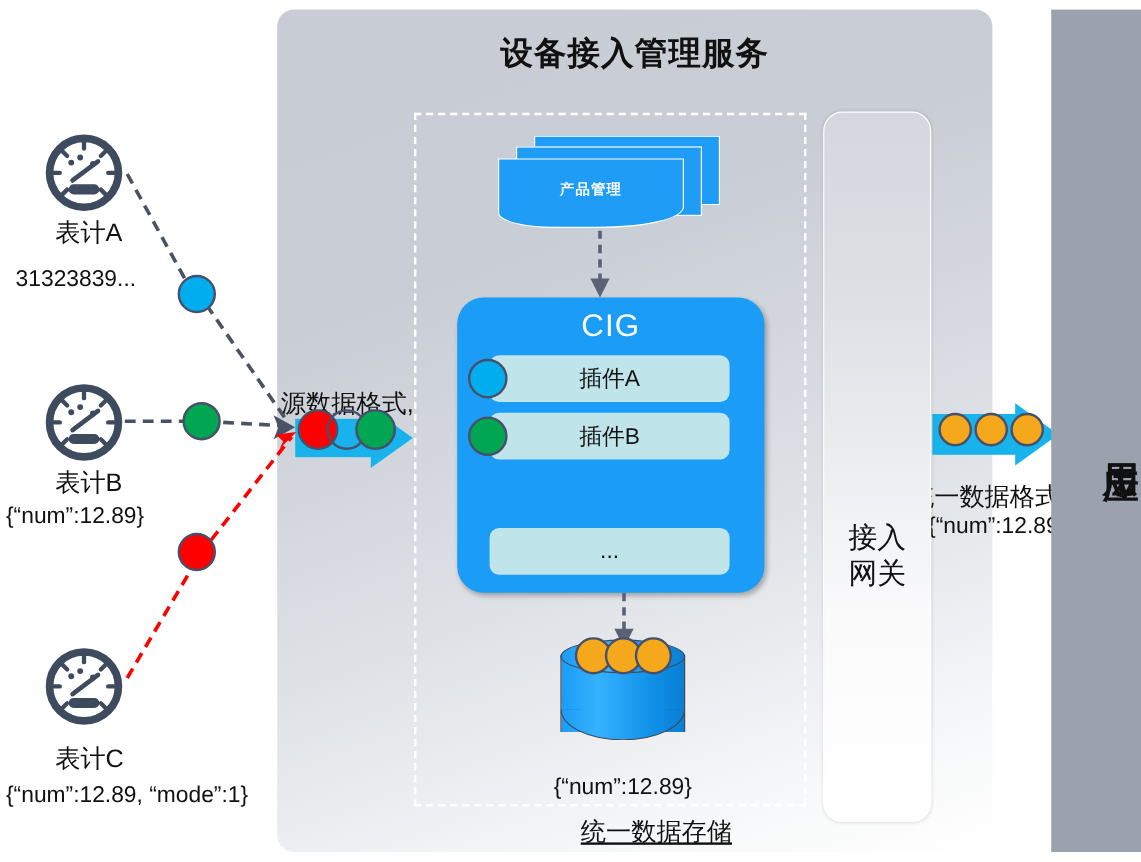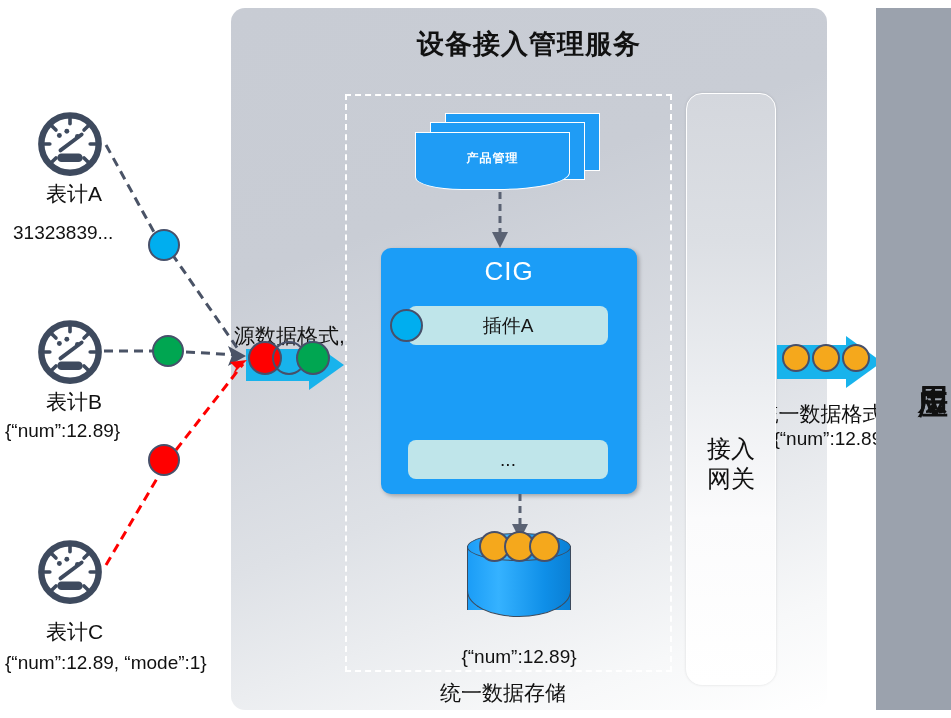--- a/index.html
+++ b/index.html
@@ -52,36 +52,36 @@
   }
   #product-label {
     color: #ffffff; font-size: 12px; font-weight: bold;
     letter-spacing: 1px; margin-bottom: 6px;
   }
 
   
   #cig-box {
     left: 381px; top: 248px; width: 256px; height: 246px;
     background: #1b9df7;
-    border-radius: 10px;
+    border-radius: 22px;
     box-shadow: 2px 2px 4px rgba(0,0,0,.28);
   }
   #cig-title {
     position: absolute; left: 0; top: 8px; width: 100%;
     text-align: center; color: #ffffff;
     font-size: 26px; letter-spacing: 1px;
   }
   .plugin-row {
     position: absolute; left: 27px; width: 200px; height: 39px;
     background: #bfe5ea;
     border-radius: 8px;
     display: flex; align-items: center; justify-content: center;
     font-size: 19px; color: #141414;
   }
-  .plugin-row.r1 { top: 48px; margin-top: 10px; }
+  .plugin-row.r1 { top: 48px; }
   .plugin-row.r2 { top: 96px; }
   .plugin-row.r3 { top: 144px; }
   .plugin-row.r4 { top: 192px; }
   .plugin-dot {
     position: absolute; left: -18px; top: 3px;
     width: 33px; height: 33px; border-radius: 50%;
     border: 2px solid #47506a;
   }
 
   
@@ -176,40 +176,44 @@
   <polygon points="20,56 12,40 28,40" fill="#5a6273"></polygon>
 </svg>
 
 <div class="abs" id="cig-box">
   <div id="cig-title">CIG</div>
 
   <div class="plugin-row r1">
     <span class="plugin-dot" style="background:#00AEEF;"></span>
     <span>插件A</span>
   </div>
+  <div class="plugin-row r2">
+    <span class="plugin-dot" style="background:#00A651;"></span>
+    <span>插件B</span>
+  </div>
   <div class="plugin-row r4">
     <span>...</span>
   </div>
 </div>
 
 <svg class="abs" style="left:500px; top:494px; width:40px; height:48px;" viewBox="0 0 40 48">
   <line x1="20" y1="0" x2="20" y2="32" stroke="#5a6273" stroke-width="3" stroke-dasharray="7,5"></line>
   <polygon points="20,46 12,30 28,30" fill="#5a6273"></polygon>
 </svg>
 
 <div class="abs" id="db-cyl">
   <div id="db-body"></div>
   <div id="db-bottom"></div>
   <div id="db-top"></div>
   <span class="dot" style="left:12px; top:-2px; width:31px; height:31px; background:#F5A81C;"></span>
   <span class="dot" style="left:37px; top:-2px; width:31px; height:31px; background:#F5A81C;"></span>
   <span class="dot" style="left:62px; top:-2px; width:31px; height:31px; background:#F5A81C;"></span>
 </div>
 <div class="txt" style="left:428px; top:646px; width:182px; text-align:center;">{“num”:12.89}</div>
-<div class="txt cjk" style="left:412px; top:679px; width:182px; text-align:center;">统一数据存储</div>
+<div class="txt cjk" style="left:428px; top:679px; width:182px; text-align:right;text-decoration:underline;">统一数据存储</div>
 
 <div class="txt cjk" style="left:234px; top:322px;">源数据格式,</div>
 <div class="blockarrow" style="left:246px; top:340px; width:98px; height:50px;">
   <div class="shaft" style="width:64px; height:32px; top:9px;"></div>
   <div class="head" style="left:63px; top:0px; border-width:25px 0 25px 35px;"></div>
 </div>
 <span class="dot" style="left:248px; top:341px; width:34px; height:34px; background:#FF0000;"></span>
 <span class="dot" style="left:272px; top:341px; width:34px; height:34px; background:transparent;"></span>
 <span class="dot" style="left:296px; top:341px; width:34px; height:34px; background:#00A651;"></span>
 

